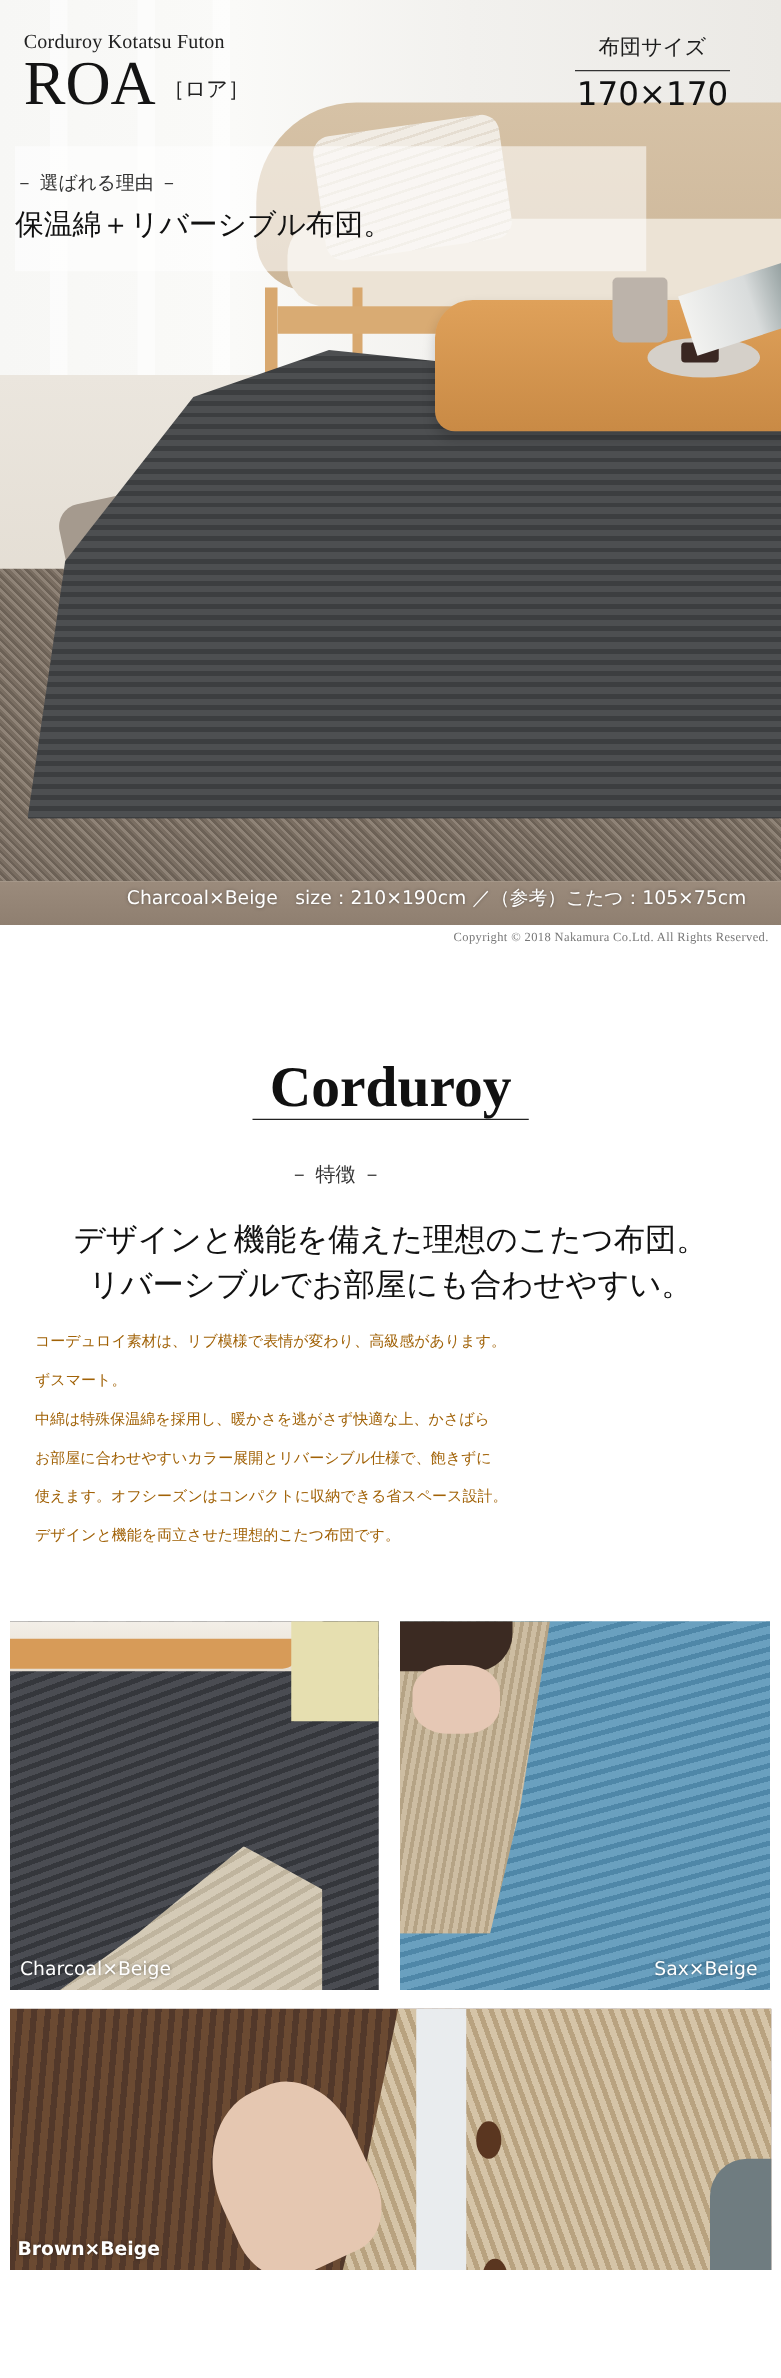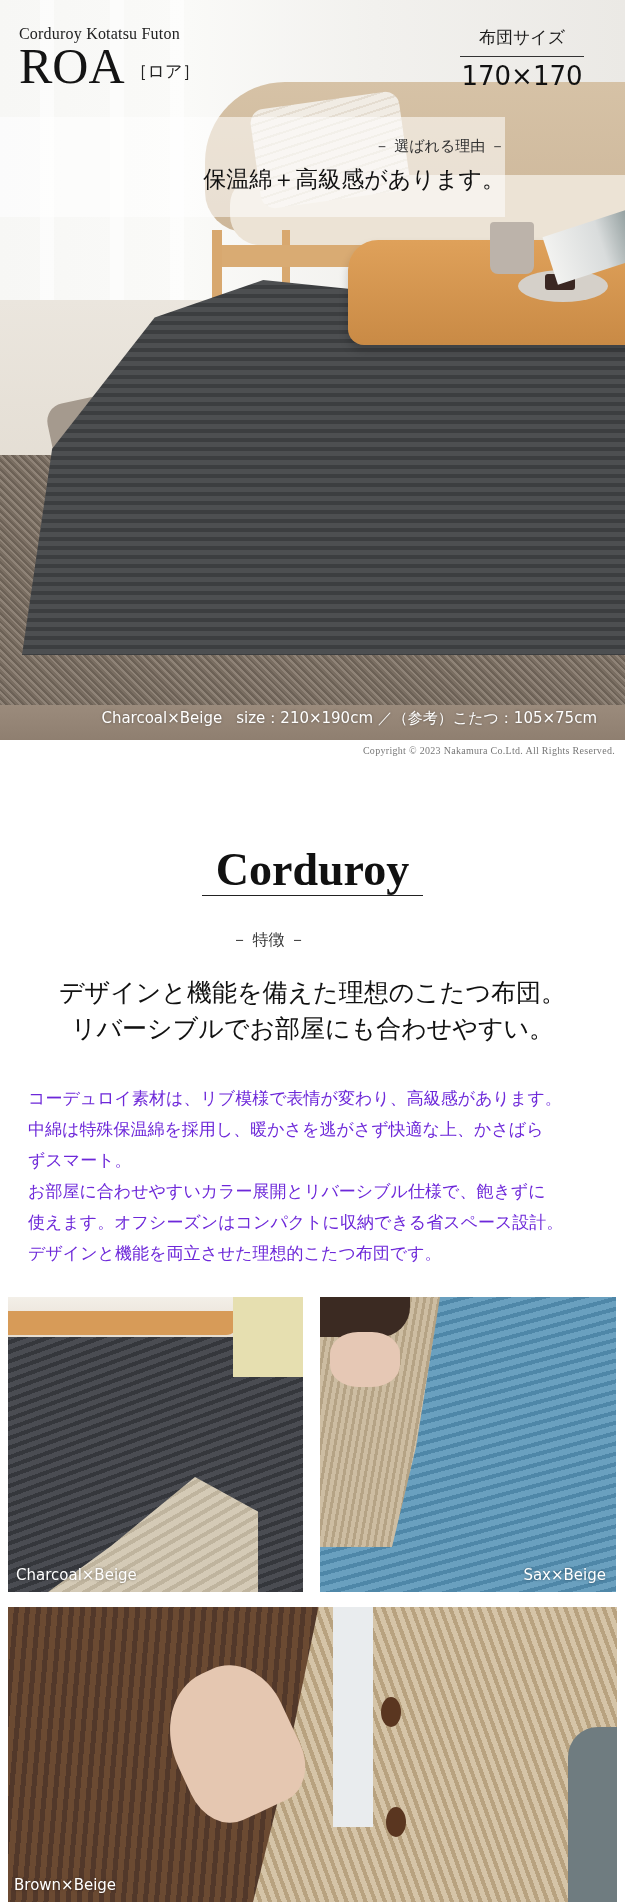--- a/index.html
+++ b/index.html
@@ -46,42 +46,42 @@
   .hero-subtitle { font-family: "Liberation Serif", serif; font-size: 16px; color: #222; letter-spacing: 0.2px; }
   .hero-name-row { display: flex; align-items: flex-end; margin-top: -2px; }
   .hero-name { font-family: "Liberation Serif", serif; font-size: 50px; line-height: 50px; color: #141414; letter-spacing: 0px; }
   .hero-kana { font-family: "DejaVu Sans", sans-serif; font-size: 17px; color: #222; margin-left: 6px; margin-bottom: 8px; }
 
   .size-block { position: absolute; left: 460px; top: 26px; width: 124px; text-align: center; }
   .size-label { font-size: 17px; color: #1c1c1c; }
   .size-line { height: 1px; background: #333; margin: 7px 0 4px 0; }
   .size-value { font-size: 26px; color: #111; letter-spacing: 0px; }
 
-  .reason-band { position: absolute; left: 0; top: 117px; width: 505px; height: 100px;
-    background: rgba(255,255,255,0.55); text-align: right; }
+  .reason-band { position: absolute; left: 12px; top: 117px; width: 505px; height: 100px;
+    background: rgba(255,255,255,0.55); text-align: left; }
   .reason-eyebrow { margin-top: 20px; font-family: "DejaVu Serif", serif; font-size: 15px; color: #333; }
   .reason-title { margin-top: 8px; font-family: "DejaVu Serif", serif; font-size: 23px; color: #111; }
 
   .hero-caption { position: absolute; right: 28px; top: 709px; font-size: 15px; color: #ffffff;
     text-shadow: 0 0 3px rgba(0,0,0,0.35); white-space: nowrap; }
   .hero-caption .gap { display: inline-block; width: 14px; }
 
   .copyright { position: absolute; right: 10px; top: 745px; font-family: "Liberation Serif", serif;
     font-size: 10px; color: #777; letter-spacing: 0.3px; }
 
   
   .features-heading { position: absolute; left: 0; top: 845px; width: 625px; text-align: center; }
   .features-title { display: inline-block; font-family: "Liberation Serif", serif; font-size: 46px;
     line-height: 50px; color: #111; padding: 0 14px; border-bottom: 1.5px solid #222; }
   .features-sub { position: absolute; left: 0; top: 930px; width: 537px; text-align: center;
     font-size: 16px; color: #333; }
   .features-lead { position: absolute; left: 0; top: 975px; width: 625px; text-align: center;
     font-family: Liberation Serif, serif; font-size: 25px; line-height: 36px; color: #111; }
-  .features-body { position: absolute; left: 28px; top: 1083px; width: 590px;
-    font-size: 17px; line-height: 31px; color: #6d28d9; letter-spacing: 0px; }
+  .features-body { position: absolute; left: 28px; top: 1058px; width: 590px;
+    font-size: 12px; line-height: 31px; color: #a16207; letter-spacing: 0px; }
   .features-body p { white-space: nowrap; }
 
   
   .tile { position: absolute; overflow: hidden; }
   .tile-label { position: absolute; bottom: 8px; font-size: 15px; color: #fff;
     text-shadow: 0 0 3px rgba(0,0,0,0.4); }
   .tile-charcoal { left: 8px; top: 1297px; width: 295px; height: 295px;
     background: repeating-linear-gradient(160deg, #4a4c52 0 5px, #35373c 5px 9px); }
   .tile-charcoal .tbl { position: absolute; left: 0; top: 0; width: 250px; height: 40px;
     background: linear-gradient(180deg, #f3efe8 0%, #e6ddd0 100%); }
@@ -95,22 +95,22 @@
 
   .tile-sax { left: 320px; top: 1297px; width: 296px; height: 295px;
     background: repeating-linear-gradient(165deg, #6aa0bf 0 6px, #4f87a8 6px 10px); }
   .tile-sax .sweater { position: absolute; left: 0; top: 0; width: 120px; height: 250px;
     clip-path: polygon(0% 0%, 100% 0%, 80% 60%, 60% 100%, 0% 100%);
     background: repeating-linear-gradient(100deg, #cdbda2 0 4px, #b5a385 4px 7px); }
   .tile-sax .hair { position: absolute; left: 0; top: 0; width: 90px; height: 40px; background: #3b2a22; border-radius: 0 0 30px 0; }
   .tile-sax .face { position: absolute; left: 10px; top: 35px; width: 70px; height: 55px; background: #e6c8b5; border-radius: 40%; }
   .tile-sax .tile-label { right: 10px; }
 
-  .tile-brown { left: 8px; top: 1607px; width: 609px; height: 295px;
-    background: repeating-linear-gradient(95deg, #6b4a32 0 6px, #52382a 6px 11px); }
+  .tile-brown { left: 8px; top: 1607px; width: 609px; height: 209px;
+    background: repeating-linear-gradient(95deg, #6b4a32 0 6px, #52382a 6px 11px); font-weight: bold; }
   .tile-brown .cardigan { position: absolute; left: 245px; top: 0; width: 364px; height: 295px;
     clip-path: polygon(18% 0%, 100% 0%, 100% 100%, 0% 100%, 8% 60%);
     background: repeating-linear-gradient(70deg, #d5c4a7 0 5px, #b8a27f 5px 9px); }
   .tile-brown .shirt { position: absolute; left: 325px; top: 0; width: 40px; height: 220px; background: #e9ecee; }
   .tile-brown .hand { position: absolute; left: 165px; top: 60px; width: 120px; height: 150px;
     border-radius: 50% 40% 30% 30%; transform: rotate(-25deg); background: #e5c7b1; }
   .tile-brown .btn1, .tile-brown .btn2 { position: absolute; width: 20px; height: 30px; border-radius: 50%; background: #5a3620; }
   .tile-brown .btn1 { left: 373px; top: 90px; }
   .tile-brown .btn2 { left: 378px; top: 200px; }
   .tile-brown .blanket { position: absolute; left: 560px; top: 120px; width: 60px; height: 180px; background: #6f7c80; border-radius: 30px 0 0 0; }
@@ -150,42 +150,42 @@
   </div>
 
   <div class="size-block">
     <div class="size-label">布団サイズ</div>
     <div class="size-line"></div>
     <div class="size-value">170×170</div>
   </div>
 
   <div class="reason-band">
     <div class="reason-eyebrow">－ 選ばれる理由 －</div>
-    <div class="reason-title">保温綿＋高級感があります。</div>
+    <div class="reason-title">保温綿＋リバーシブル布団。</div>
   </div>
 
   <div class="hero-caption">
     <span>Charcoal×Beige</span><span class="gap"></span><span>size：210×190cm ／（参考）こたつ：105×75cm</span>
   </div>
 </section>
 
-<div class="copyright">Copyright © 2023 Nakamura Co.Ltd. All Rights Reserved.</div>
+<div class="copyright">Copyright © 2018 Nakamura Co.Ltd. All Rights Reserved.</div>
 
 <div class="features-heading">
   <h2 class="features-title">Corduroy</h2>
 </div>
 <div class="features-sub">－ 特徴 －</div>
 <div class="features-lead">
   <p>デザインと機能を備えた理想のこたつ布団。</p>
   <p>リバーシブルでお部屋にも合わせやすい。</p>
 </div>
 <div class="features-body">
   <p>コーデュロイ素材は、リブ模様で表情が変わり、高級感があります。</p>
+  <p>ずスマート。</p>
   <p>中綿は特殊保温綿を採用し、暖かさを逃がさず快適な上、かさばら</p>
-  <p>ずスマート。</p>
   <p>お部屋に合わせやすいカラー展開とリバーシブル仕様で、飽きずに</p>
   <p>使えます。オフシーズンはコンパクトに収納できる省スペース設計。</p>
   <p>デザインと機能を両立させた理想的こたつ布団です。</p>
 </div>
 
 <div class="tile tile-charcoal">
   <div class="tbl"></div>
   <div class="tbl-top"></div>
   <div class="sofa"></div>
   <div class="reverse"></div>

